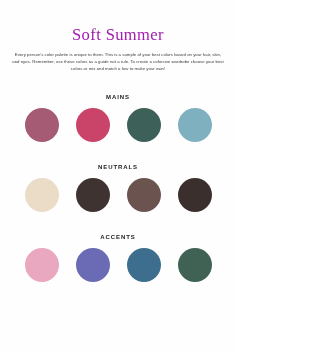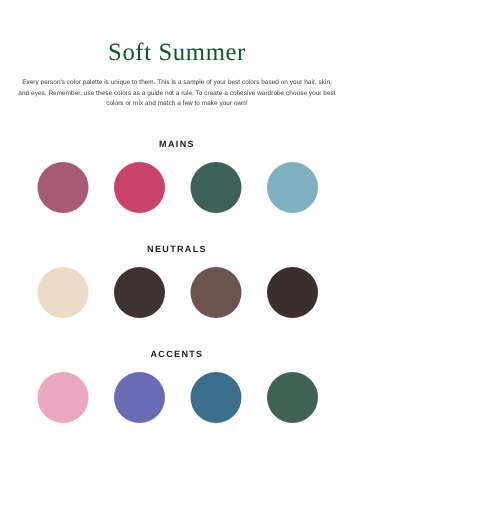--- a/index.html
+++ b/index.html
@@ -66,21 +66,21 @@
     height: 34px;
     border-radius: 50%;
     flex: 0 0 auto;
   }
 </style>
 </head>
 <body>
 
 <div class="page" style="background: rgb(254, 254, 254);">
 
-  <h1 class="title" style="color: #14532d;">Soft Summer</h1>
+  <h1 class="title" style="color: #a21caf;">Soft Summer</h1>
 
   <p class="intro">Every person's color palette is unique to them. This is a sample of your best colors based on your hair, skin, and eyes. Remember, use these colors as a guide not a rule. To create a cohesive wardrobe choose your best colors or mix and match a few to make your own!</p>
 
   <div class="section section-mains">
     <div class="section-label">MAINS</div>
     <div class="swatch-row">
       <div class="swatch" style="background: rgb(165, 91, 116);"></div>
       <div class="swatch" style="background: rgb(201, 68, 104);"></div>
       <div class="swatch" style="background: rgb(61, 97, 88);"></div>
       <div class="swatch" style="background: rgb(127, 176, 192);"></div>

